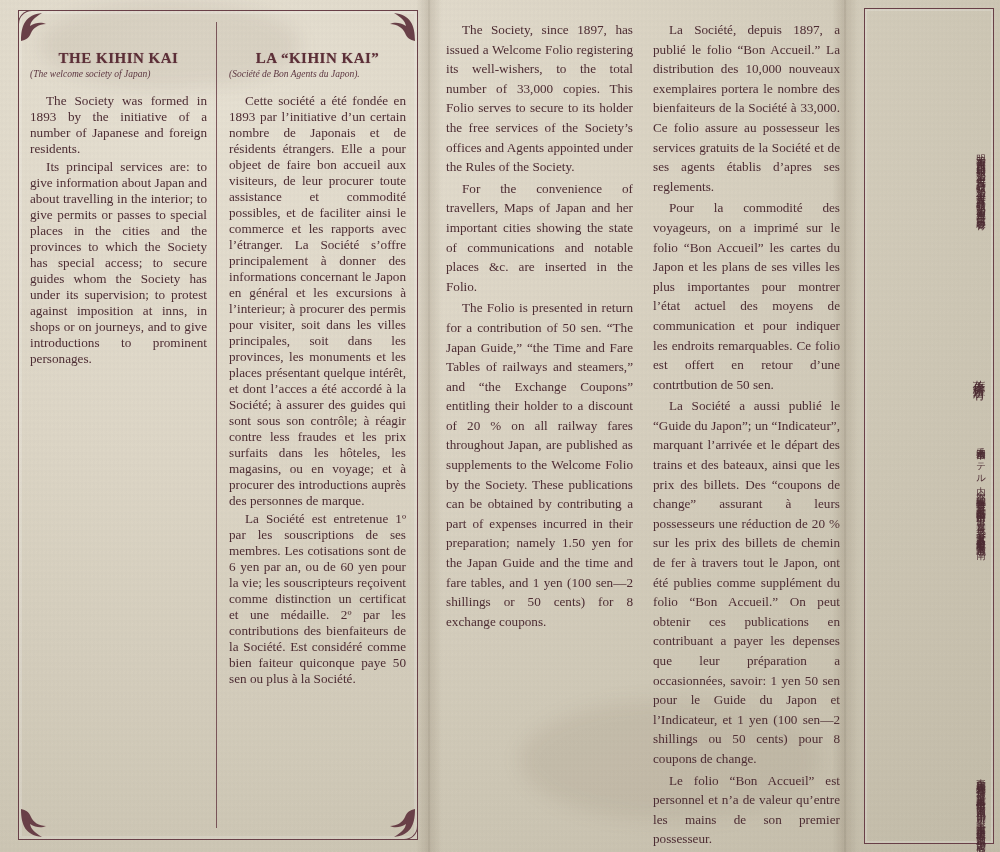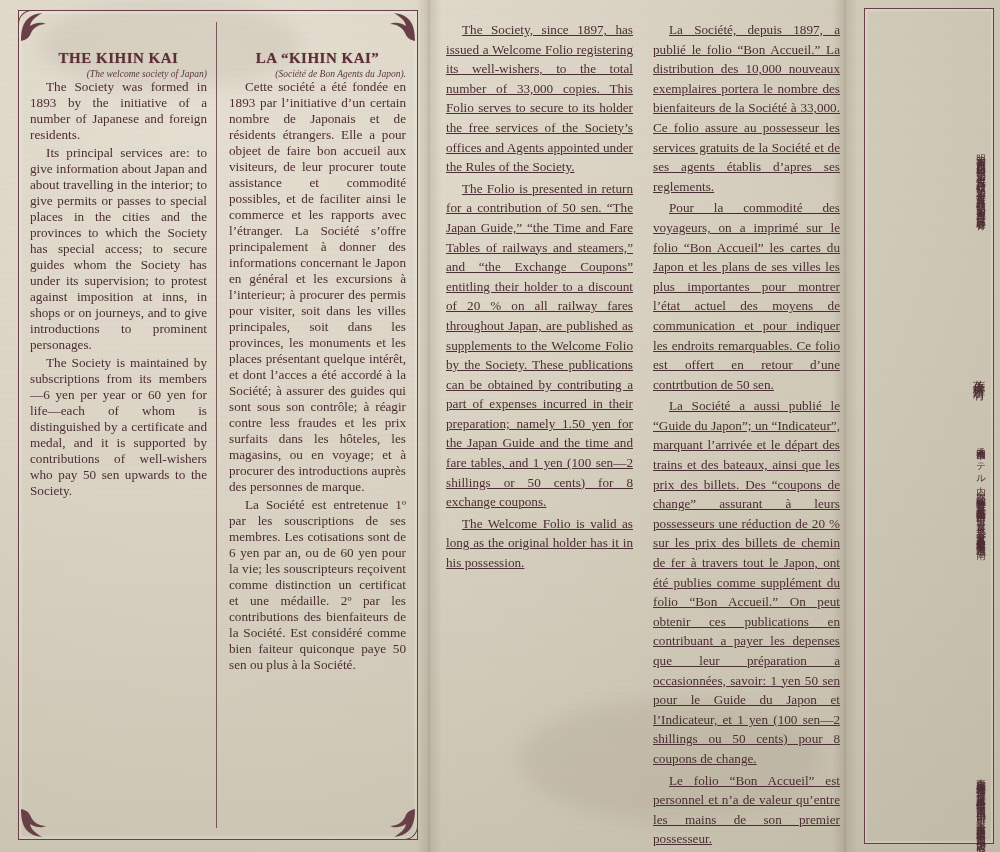--- a/index.html
+++ b/index.html
@@ -100,43 +100,43 @@
     text-align: center;
     font-variant: small-caps;
     letter-spacing: .5px;
     font-weight: bold;
     font-size: 15px;
     color: #5d2f38;
     margin: 22px 0 2px;
     text-shadow: 0 0 1px rgba(93,47,56,.5);
   }
   .col-sub {
-    text-align: right;
+    text-align: left;
     font-size: 9.5px;
     font-style: italic;
     color: #5d3640;
+    margin-bottom: 14px;
   }
   p.body {
     margin: 0 0 2px;
     text-indent: 16px;
     text-align: justify;
     text-align-last: left;
     font-size: 13.2px;
     line-height: 16px;
     color: #4d2c33;
     word-spacing: 0px;
     -webkit-hyphens: auto;
     hyphens: auto;
   }
   .panel-mid .cols2 {
     position: absolute;
     left: 14px; right: 10px; top: 20px; bottom: 18px;
     display: flex;
     gap: 20px;
-    text-decoration: underline;
   }
   .panel-mid p.body { font-size: 13.2px; line-height: 19.6px; }
 
   
   .jp-frame {
     position: absolute;
     left: 6px; top: 8px; right: 6px; bottom: 8px;
     border: 1px solid #6a4048;
     box-shadow: inset 0 0 0 2px rgba(255,255,255,.2);
   }
@@ -209,37 +209,36 @@
         </svg>
     </div>
     <div class="divider div-left"></div>
 
     <div class="cols">
       <div class="col">
         <div class="col-title">THE KIHIN KAI</div>
         <div class="col-sub">(The welcome society of Japan)</div>
         <p class="body">The Society was formed in 1893 by the initiative of a number of Japanese and foreign residents.</p>
         <p class="body">Its principal services are: to give information about Japan and about travelling in the interior; to give permits or passes to special places in the cities and the provinces to which the Society has special access; to secure guides whom the Society has under its supervision; to protest against imposition at inns, in shops or on journeys, and to give introductions to prominent personages.</p>
-        <p class="body">The Society is maintained by subscriptions from its members—6 yen per year or 60 yen for life—each of whom is distinguished by a certificate and medal, and it is supported by contributions of well-wishers who pay 50 sen upwards to the Society.</p>
       </div>
       <div class="col">
         <div class="col-title">LA “KIHIN KAI”</div>
         <div class="col-sub">(Société de Bon Agents du Japon).</div>
         <p class="body">Cette société a été fondée en 1893 par l’initiative d’un certain nombre de Japonais et de résidents étrangers. Elle a pour objeet de faire bon accueil aux visiteurs, de leur procurer toute assistance et commodité possibles, et de faciliter ainsi le commerce et les rapports avec l’étranger. La Société s’offre principalement à donner des informations concernant le Japon en général et les excursions à l’interieur; à procurer des permis pour visiter, soit dans les villes principales, soit dans les provinces, les monuments et les places présentant quelque intérêt, et dont l’acces a été accordé à la Société; à assurer des guides qui sont sous son contrôle; à réagir contre less fraudes et les prix surfaits dans les hôteles, les magasins, ou en voyage; et à procurer des introductions auprès des personnes de marque.</p>
         <p class="body">La Société est entretenue 1º par les souscriptions de ses membres. Les cotisations sont de 6 yen par an, ou de 60 yen pour la vie; les souscripteurs reçoivent comme distinction un certificat et une médaille. 2º par les contributions des bienfaiteurs de la Société. Est considéré comme bien faiteur quiconque paye 50 sen ou plus à la Société.</p>
       </div>
     </div>
   </div>
 
   <div class="panel panel-mid">
     <div class="cols2">
       <div class="col">
         <p class="body">The Society, since 1897, has issued a Welcome Folio registering its well-wishers, to the total number of 33,000 copies. This Folio serves to secure to its holder the free services of the Society’s offices and Agents appointed under the Rules of the Society.</p>
+        <p class="body">For the convenience of travellers, Maps of Japan and her important cities showing the state of communications and notable places &amp;c. are inserted in the Folio.</p>
         <p class="body">The Folio is presented in return for a contribution of 50 sen. “The Japan Guide,” “the Time and Fare Tables of railways and steamers,” and “the Exchange Coupons” entitling their holder to a discount of 20 % on all railway fares throughout Japan, are published as supplements to the Welcome Folio by the Society. These publications can be obtained by contributing a part of expenses incurred in their preparation; namely 1.50 yen for the Japan Guide and the time and fare tables, and 1 yen (100 sen—2 shillings or 50 cents) for 8 exchange coupons.</p>
-        <p class="body">The Welcome Folio is valid as long as the original holder has it in his possession.</p>
       </div>
       <div class="col">
         <p class="body">La Société, depuis 1897, a publié le folio “Bon Accueil.” La distribution des 10,000 nouveaux exemplaires portera le nombre des bienfaiteurs de la Société à 33,000. Ce folio assure au possesseur les services gratuits de la Société et de ses agents établis d’apres ses reglements.</p>
         <p class="body">Pour la commodité des voyageurs, on a imprimé sur le folio “Bon Accueil” les cartes du Japon et les plans de ses villes les plus importantes pour montrer l’état actuel des moyens de communication et pour indiquer les endroits remarquables. Ce folio est offert en retour d’une contrtbution de 50 sen.</p>
         <p class="body">La Société a aussi publié le “Guide du Japon”; un “Indicateur”, marquant l’arrivée et le départ des trains et des bateaux, ainsi que les prix des billets. Des “coupons de change” assurant à leurs possesseurs une réduction de 20 % sur les prix des billets de chemin de fer à travers tout le Japon, ont été publies comme supplément du folio “Bon Accueil.” On peut obtenir ces publications en contribuant a payer les depenses que leur préparation a occasionnées, savoir: 1 yen 50 sen pour le Guide du Japon et l’Indicateur, et 1 yen (100 sen—2 shillings ou 50 cents) pour 8 coupons de change.</p>
         <p class="body">Le folio “Bon Accueil” est personnel et n’a de valeur qu’entre les mains de son premier possesseur.</p>
       </div>
     </div>
   </div>
 

